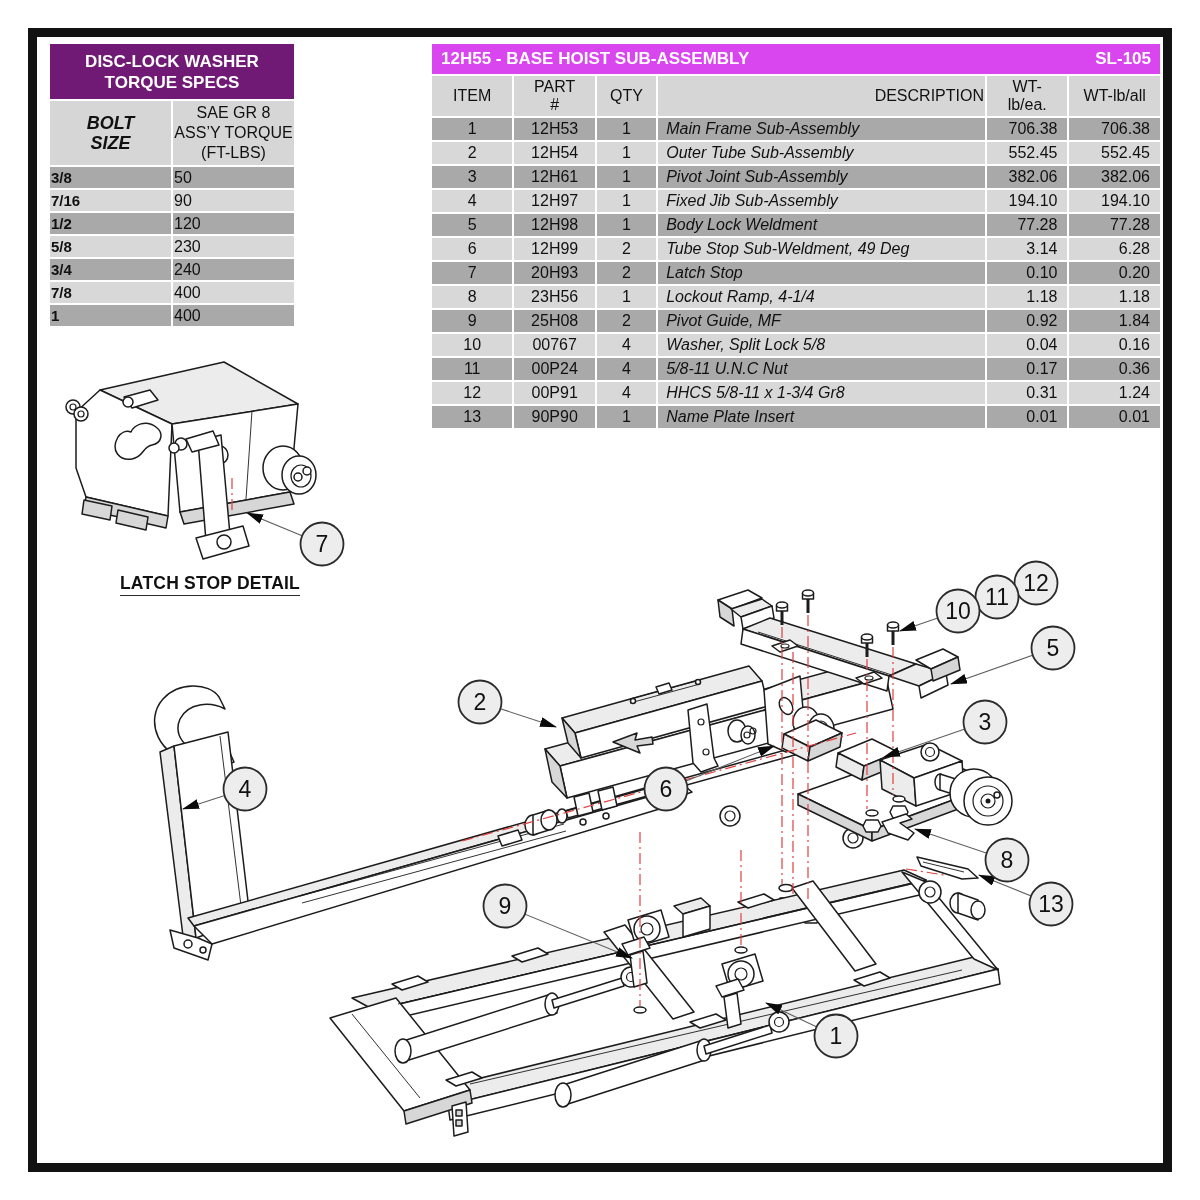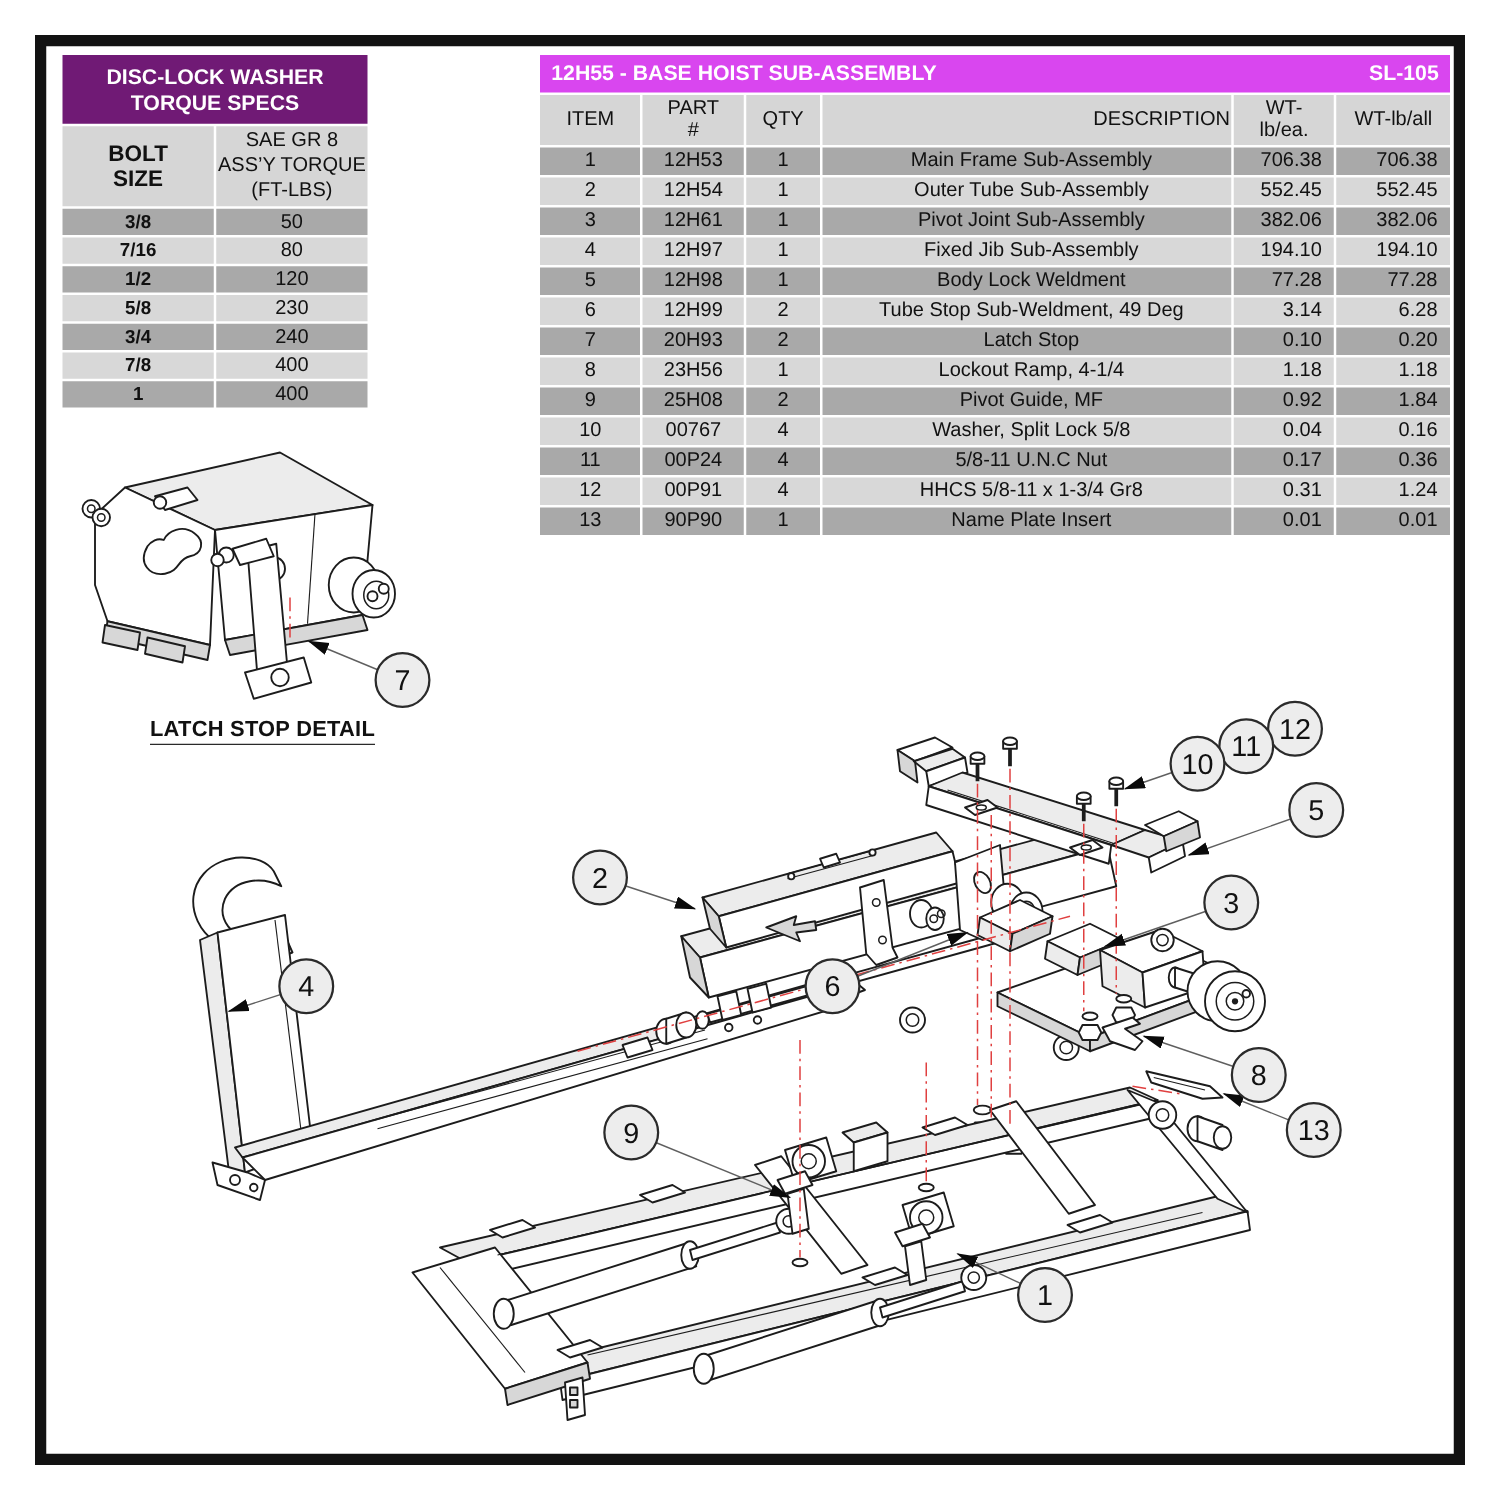--- a/index.html
+++ b/index.html
@@ -12,37 +12,37 @@
     border:9px solid #121212;box-sizing:border-box;pointer-events:none;
   }
   table{border-collapse:separate;border-spacing:2px;table-layout:fixed;}
   td,th{overflow:hidden;white-space:nowrap;}
 
   
   .tq{position:absolute;left:48px;top:42px;width:248px;}
   .tq .title-cell{background:#701a75;color:#fff;font-weight:bold;font-size:17px;
       line-height:21px;text-align:center;height:53px;vertical-align:middle;white-space:normal;}
   .tq .colhead th{background:#d6d6d6;height:62px;vertical-align:middle;text-align:center;white-space:normal;}
-  .tq .colhead .c1{font-weight:bold;font-size:18px;line-height:20px;width:72px;}
+  .tq .colhead .c1{font-weight:bold;font-size:18px;line-height:20px;width:72px;font-style:italic;}
   .tq .colhead .c2{font-weight:normal;font-size:16px;line-height:20px;}
-  .tq tbody td{height:19px;text-align:center;font-size:16px;line-height:19px;}
+  .tq tbody td{height:19px;font-size:16px;line-height:19px;}
   .tq tbody td.c1{font-weight:bold;font-size:15px;}
   tr.dark td{background:#a9a9a9;}
   tr.light td{background:#d8d8d8;}
 
   
   .pt{position:absolute;left:430px;top:42px;width:732px;}
   .pt .bar-cell{background:#d946ef;color:#fff;height:28px;vertical-align:middle;}
   .pt .bar-cell .bar-flex{display:flex;justify-content:space-between;align-items:center;
       font-weight:bold;font-size:17px;padding:0 8px;}
   .pt .colhead th{background:#d6d6d6;font-weight:normal;font-size:16px;line-height:18px;
       height:38px;vertical-align:middle;text-align:center;white-space:normal;}
   .pt .colhead th.desc{text-align:right;padding-left:8px;}
   .pt tbody td{height:20px;font-size:16px;line-height:20px;text-align:center;}
-  .pt tbody td.desc{text-align:center;padding-left:8px;}
+  .pt tbody td.desc{text-align:left;padding-left:8px;font-style:italic;}
   .pt tbody td.num{text-align:right;padding-right:10px;}
 
   .detail-caption{position:absolute;left:100px;top:573px;width:220px;text-align:center;}
   .detail-caption span{display:inline-block;font-weight:bold;font-size:17.5px;
       border-bottom:1.5px solid #2a2a2a;padding-bottom:1px;letter-spacing:.2px;}
 
   
   svg.diagram{position:absolute;left:0;top:0;}
   .p  {fill:#fff;   stroke:#1c1c1c;stroke-width:1.5;stroke-linejoin:round;}
   .ps {fill:#ececec;stroke:#1c1c1c;stroke-width:1.5;stroke-linejoin:round;}
@@ -69,21 +69,21 @@
       <th class="c2">SAE GR 8<br>ASS’Y TORQUE<br>(FT-LBS)</th>
     </tr>
   </thead>
   <tbody id="torque-tbody">
       <tr class="dark">
         <td class="c1">3/8</td>
         <td>50</td>
       </tr>
       <tr class="light">
         <td class="c1">7/16</td>
-        <td>80</td>
+        <td>90</td>
       </tr>
       <tr class="dark">
         <td class="c1">1/2</td>
         <td>120</td>
       </tr>
       <tr class="light">
         <td class="c1">5/8</td>
         <td>230</td>
       </tr>
       <tr class="dark">

